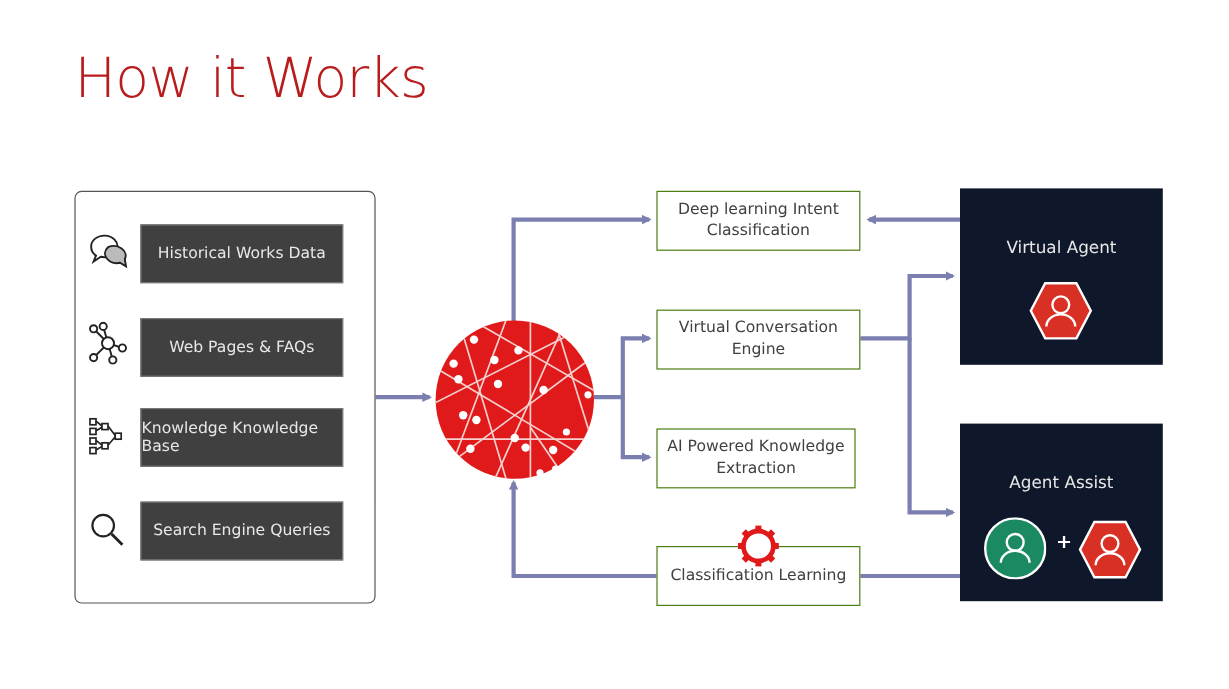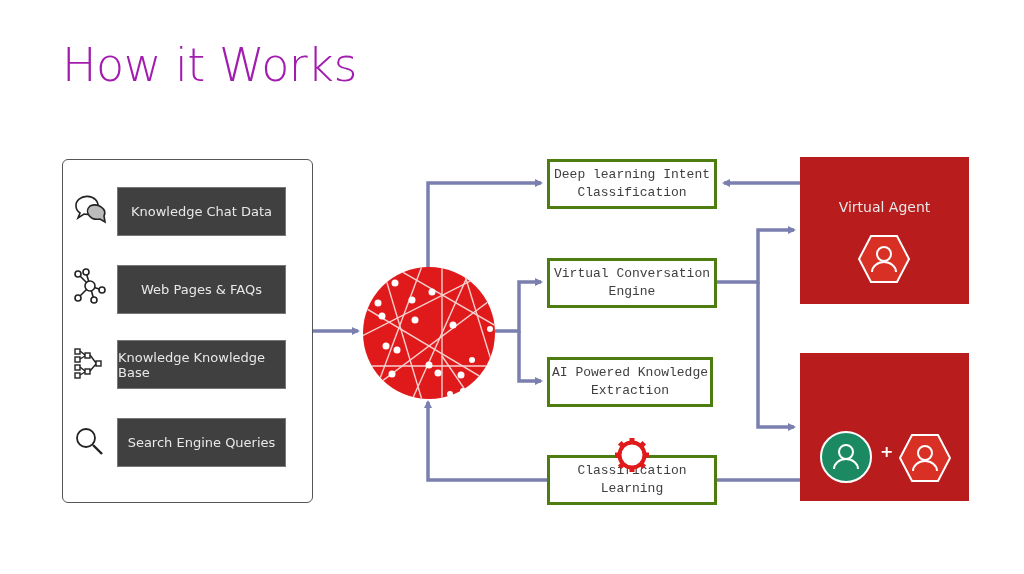--- a/index.html
+++ b/index.html
@@ -1,29 +1,29 @@
 <!DOCTYPE html>
 <html><head>
 <meta charset="utf-8">
 <style>
   html, body { margin:0; padding:0; background:#ffffff; }
   body { width:1024px; height:574px; position:relative; overflow:hidden;
          font-family:"DejaVu Sans", sans-serif; color:#404040; }
   .title { position:absolute; left:62px; top:38px; font-size:46px; font-weight:300;
-           color:#a21caf; letter-spacing:-0.5px; font-family:"DejaVu Sans", sans-serif; }
+           color:#b91c1c; letter-spacing:-0.5px; font-family:"DejaVu Sans", sans-serif; }
   .panel { position:absolute; left:62px; top:159px; width:251px; height:344px;
            border:1px solid #555; border-radius:6px; background:#fff; box-sizing:border-box; }
   .src-btn { position:absolute; left:117px; width:169px; height:49px; background:#404040;
              color:#e8e8e8; font-size:13px; display:flex; align-items:center; justify-content:center;
              box-sizing:border-box; border:1px solid #777; }
   .src-icon { position:absolute; left:72px; width:36px; height:36px; }
-  .box { position:absolute; background:#fff; border:3px solid #4d7c0f; box-sizing:border-box;
+  .box { position:absolute; background:#fff; border:1px solid #4d7c0f; box-sizing:border-box;
          display:flex; align-items:center; justify-content:center; text-align:center;
-         font-size:13px; line-height:18px; color:#404040;font-family:Liberation Mono, monospace; }
-  .dark { position:absolute; background:#b91c1c; color:#e8e8e8; font-size:14px; box-sizing:border-box; }
+         font-size:13px; line-height:18px; color:#404040; }
+  .dark { position:absolute; background:#0f172a; color:#e8e8e8; font-size:14px; box-sizing:border-box; }
   .dark .lbl { position:absolute; left:0; right:0; text-align:center; }
   svg.lines { position:absolute; left:0; top:0; }
 </style>
 </head>
 <body>
 
 <div class="title">How it Works</div>
 
 <svg class="lines" width="1024" height="574">
   <defs>
@@ -47,21 +47,21 @@
 <div class="panel"></div>
 
 <div class="src-icon" style="top:192px">
   <svg width="36" height="36" viewBox="0 0 36 36">
       <g fill="#fff" stroke="#222" stroke-width="1.6">
     <path d="M4,14 a11,9 0 1,1 8,8 l-6,4 l2,-5 a11,9 0 0,1 -4,-7z"></path>
     <path d="M18,14 a10,8 0 0,1 14,10 l1,6 l-5,-3 a10,8 0 0,1 -10,-13z" fill="#bbb"></path>
       </g>
     </svg>
 </div>
-<div class="src-btn" style="top:187px">Knowledge Chat Data</div>
+<div class="src-btn" style="top:187px">Historical Works Data</div>
 
 <div class="src-icon" style="top:268px">
   <svg width="36" height="36" viewBox="0 0 36 36">
       <g fill="#fff" stroke="#222" stroke-width="1.6">
     <line x1="18" y1="18" x2="6" y2="6"></line>
         <line x1="18" y1="18" x2="14" y2="4"></line>
         <line x1="18" y1="18" x2="6" y2="30"></line>
     <line x1="18" y1="18" x2="30" y2="22"></line>
         <line x1="18" y1="18" x2="22" y2="32"></line>
     <circle cx="18" cy="18" r="5"></circle>
@@ -170,20 +170,21 @@
   <div style="position:absolute;left:57px;top:77px;width:54px;height:50px">
     <svg width="54" height="50" viewBox="0 0 54 50">
       <polygon points="14,2 40,2 52,25 40,48 14,48 2,25" fill="#d93025" stroke="#fff" stroke-width="2"></polygon>
       <circle cx="27" cy="20" r="7" fill="none" stroke="#fff" stroke-width="2"></circle>
       <path d="M15,38 a12,10 0 0,1 24,0" fill="none" stroke="#fff" stroke-width="2"></path>
     </svg>
   </div>
 </div>
 
 <div class="dark" style="left:800px;top:353px;width:169px;height:148px">
+  <div class="lbl" style="top:42px">Agent Assist</div>
   <div style="position:absolute;left:20px;top:78px;width:52px;height:52px">
     <svg width="52" height="52" viewBox="0 0 52 52">
       <circle cx="26" cy="26" r="25" fill="#1b8a63" stroke="#fff" stroke-width="2"></circle>
       <circle cx="26" cy="21" r="7" fill="none" stroke="#fff" stroke-width="2"></circle>
       <path d="M14,38 a12,10 0 0,1 24,0" fill="none" stroke="#fff" stroke-width="2"></path>
     </svg>
   </div>
   <div style="position:absolute;left:80px;top:89px;font-size:16px;font-weight:bold;color:#fff">+</div>
   <div style="position:absolute;left:98px;top:80px;width:54px;height:50px">
     <svg width="54" height="50" viewBox="0 0 54 50">

